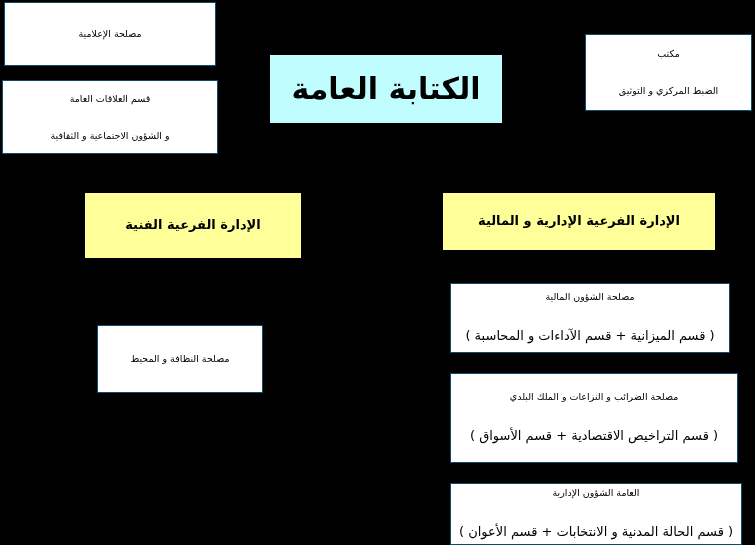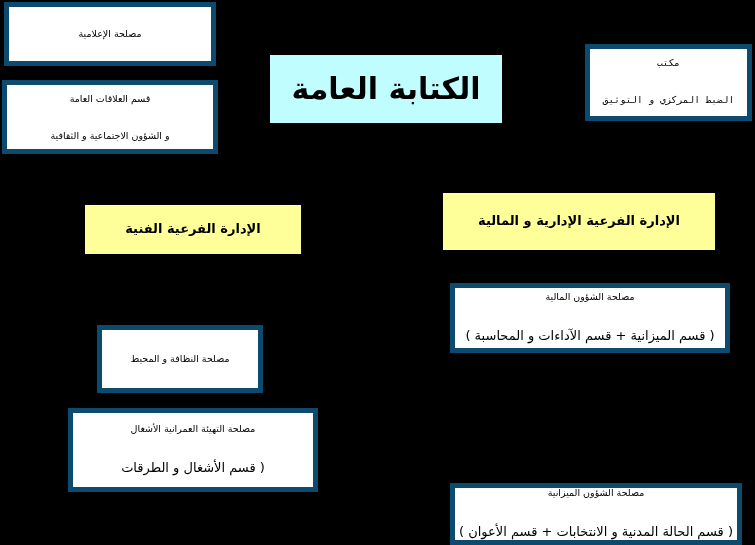--- a/index.html
+++ b/index.html
@@ -27,21 +27,21 @@
   .node {
     position: absolute;
     display: flex;
     flex-direction: column;
     align-items: center;
     justify-content: center;
     text-align: center;
     direction: rtl;
     background: #ffffff;
     color: #000000;
-    border: 5px solid #0c4a6e;
+    border: 1px solid #0c4a6e;
     padding: 2px 6px;
     line-height: 1.45;
   }
 
   .node .line {
     display: block;
     white-space: nowrap;
     font-size: 9.5px;
     font-weight: normal;
     letter-spacing: 0;
@@ -100,46 +100,46 @@
 
   <div class="node unit" style="left:4px; top:2px; width:212px; height:64px;">
     <span class="line">مصلحة الإعلامية</span>
   </div>
 
   <div class="node unit" style="left:2px; top:80px; width:216px; height:74px;">
     <span class="line">قسم العلاقات العامة</span>
     <span class="line">و الشؤون الاجتماعية و الثقافية</span>
   </div>
 
-  <div class="node unit" style="left:585px; top:44px; width:167px; height:77px;font-family:Liberation Mono, monospace;">
+  <div class="node unit" style="left:585px; top:34px; width:167px; height:77px;">
     <span class="line">مكتب</span>
     <span class="line">الضبط المركزي و التوثيق</span>
   </div>
 
-  <div class="node subdir" style="left:85px; top:205px; width:216px; height:49px;">
+  <div class="node subdir" style="left:85px; top:193px; width:216px; height:65px;">
     <span class="line">الإدارة الفرعية الفنية</span>
   </div>
 
   <div class="node subdir" style="left:443px; top:193px; width:272px; height:57px;">
     <span class="line">الإدارة الفرعية الإدارية و المالية</span>
   </div>
 
   <div class="node service" style="left:97px; top:325px; width:166px; height:68px;">
     <span class="line">مصلحة النظافة و المحيط</span>
   </div>
 
-  <div class="node service" style="left:68px; top:408px; width:250px; height:84px;">
-    <span class="line">مصلحة التهيئة العمرانية الأشغال</span>
-    <span class="line sub">( قسم الأشغال و الطرقات</span>
-  </div>
 
   <div class="node service" style="left:450px; top:283px; width:280px; height:70px;">
     <span class="line">مصلحة الشؤون المالية</span>
     <span class="line sub">( قسم الميزانية  +  قسم الآداءات و المحاسبة )</span>
   </div>
 
+  <div class="node service" style="left:450px; top:373px; width:288px; height:90px;">
+    <span class="line">مصلحة الضرائب و النزاعات و الملك البلدي</span>
+    <span class="line sub">( قسم التراخيص الاقتصادية +  قسم الأسواق )</span>
+  </div>
 
   <div class="node service" style="left:450px; top:483px; width:292px; height:62px;">
-    <span class="line">مصلحة الشؤون الميزانية</span>
+    <span class="line">العامة الشؤون الإدارية</span>
     <span class="line sub">( قسم الحالة المدنية و الانتخابات  +  قسم الأعوان )</span>
   </div>
 
 </div>
 
 </body></html>

